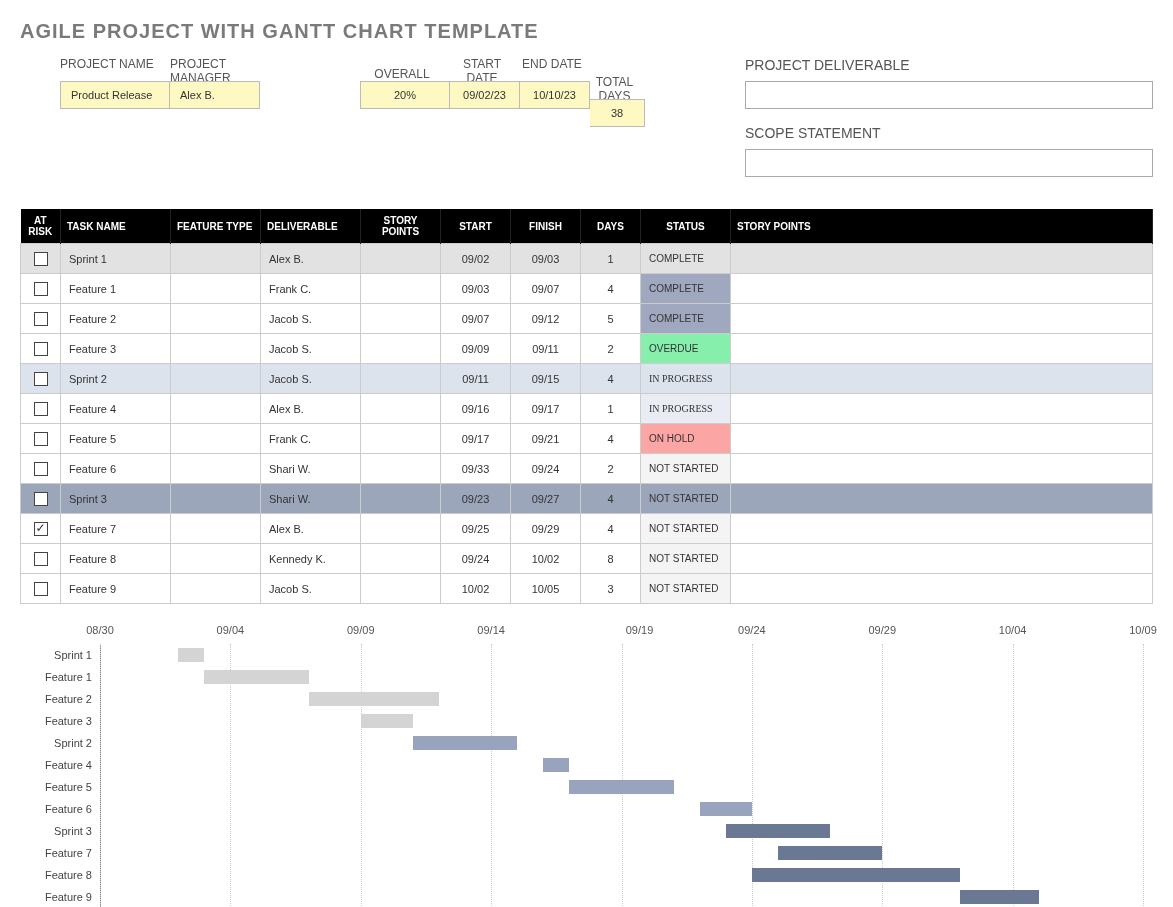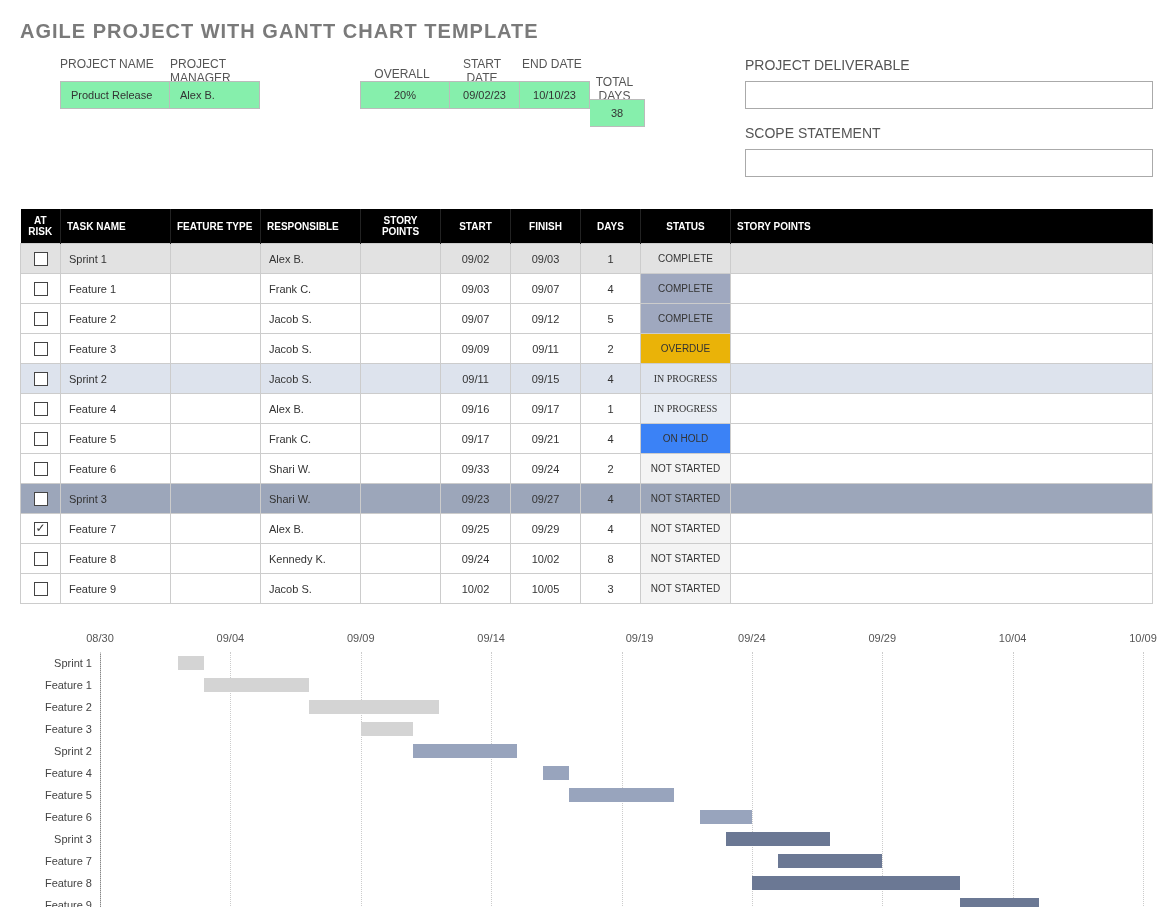--- a/index.html
+++ b/index.html
@@ -34,41 +34,41 @@
     font-size: 12px;
     color: #555;
     padding: 4px 6px 2px 0;
     height: 28px;
   }
   .info-value {
     border: 1px solid #bbb;
     padding: 6px 10px;
     font-size: 11px;
     height: 28px;
-    background: #86efac;
+    background: #fef9c3;
     display: flex;
     align-items: center;
   }
   .info-group .info-cell + .info-cell .info-value { border-left: none; }
   .text-center { text-align: center; justify-content: center; }
   .right-block { flex: 1; }
   .right-block .info-label { font-size: 14px; color:#555; padding-bottom:3px; }
   .big-input {
     border: 1px solid #aaa;
     width: 100%;
     height: 28px;
     background: #fff;
     margin-bottom: 12px;
   }
 
   table.grid {
     border-collapse: collapse;
     width: 100%;
     font-size: 11px;
-    margin-bottom: 28px;
+    margin-bottom: 20px;
   }
   table.grid th {
     background: #000;
     color: #fff;
     font-weight: 600;
     font-size: 10px;
     padding: 6px 6px;
     text-align: left;
     border-right: 1px solid #222;
   }
@@ -79,21 +79,21 @@
     height: 30px;
     vertical-align: middle;
   }
   .col-risk { width: 40px; text-align: center; }
   .col-task { width: 110px; }
   .col-feat { width: 90px; }
   .col-resp { width: 100px; }
   .col-sp   { width: 80px; }
   .col-date { width: 70px; text-align: center; }
   .col-days { width: 60px; text-align: center; }
-  .col-status { width: 90px; text-align: center; font-size:10px;}
+  .col-status { width: 90px; text-align: left; font-size:10px;}
   .col-last { }
 
   .checkbox {
     display: inline-block;
     width: 14px;
     height: 14px;
     border: 1px solid #444;
     background: #fff;
     vertical-align: middle;
     position: relative;
@@ -101,23 +101,23 @@
   .checkbox.checked::after {
     content: "✓";
     position: absolute;
     top: -2px;
     left: 1px;
     font-size: 12px;
     color: #333;
   }
 
   .status-complete   { background: #9fa8bf; }
-  .status-overdue    { background: #eab308; }
+  .status-overdue    { background: #86efac; }
   .status-inprogress { background: #e9edf3; font-family: Liberation Serif, serif; }
-  .status-onhold     { background: #3b82f6; }
+  .status-onhold     { background: #fca5a5; }
   .status-notstarted { background: #f4f4f4; }
 
   tr.row-sprint1 td { background: #e2e2e2; }
   tr.row-sprint2 td { background: #dde3ed; }
   tr.row-sprint3 td { background: #9ca6ba; }
   tr.row-sprint1 td.col-status,
   tr.row-sprint2 td.col-status,
   tr.row-sprint3 td.col-status {  }
 
   
@@ -218,21 +218,21 @@
   </div>
 
 </div>
 
 <table class="grid">
   <thead>
     <tr>
       <th class="center col-risk">AT RISK</th>
       <th class="col-task">TASK NAME</th>
       <th class="col-feat">FEATURE TYPE</th>
-      <th class="col-resp">RESPONSIBLE</th>
+      <th class="col-resp">DELIVERABLE</th>
       <th class="center col-sp">STORY POINTS</th>
       <th class="center col-date">START</th>
       <th class="center col-date">FINISH</th>
       <th class="center col-days">DAYS</th>
       <th class="center col-status">STATUS</th>
       <th class="col-last">STORY POINTS</th>
     </tr>
   </thead>
   <tbody id="task-tbody">
       <tr class="row-sprint1">

